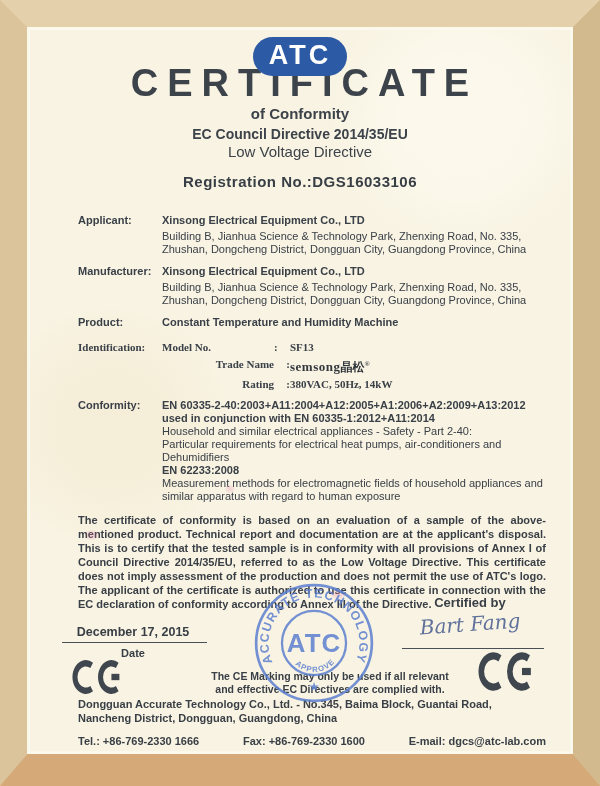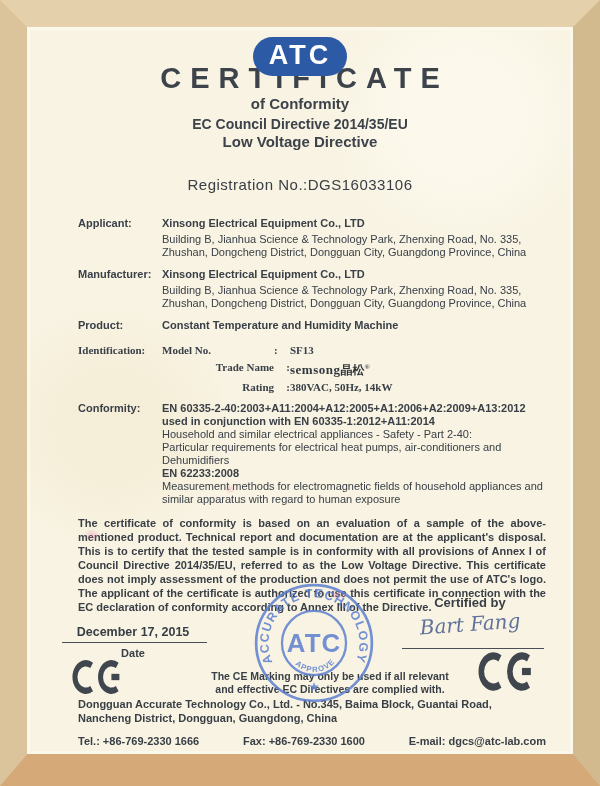--- a/index.html
+++ b/index.html
@@ -34,27 +34,27 @@
   .logo-pill{
     display:inline-block;position:relative;z-index:2;
     margin-top:7px;padding:3px 16px 5px 16px;
     background:#2d5aa5;border-radius:21px;
   }
   .logo-pill span{
     color:#ffffff;font-size:27px;font-weight:bold;letter-spacing:3px;
   }
   .cert-title{
     position:relative;z-index:1;margin:-14px 0 0 0;
-    font-size:29px;font-weight:bold;letter-spacing:9px;padding-left:9px;
+    font-size:38px;font-weight:bold;letter-spacing:9px;padding-left:9px;
     color:#3d434a;
   }
   .sub1{font-size:15px;font-weight:bold;color:#3d434a;}
   .sub2{margin-top:4px;font-size:14px;font-weight:bold;color:#3d434a;}
-  .sub3{margin-top:1px;font-size:15px;font-weight:bold;color:#3d434a;}
-  .reg{margin-top:26px;font-size:15px;font-weight:normal;letter-spacing:0.5px;color:#383e45;}
+  .sub3{margin-top:1px;font-size:15px;font-weight:normal;color:#3d434a;}
+  .reg{margin-top:13px;font-size:15px;font-weight:bold;letter-spacing:0.5px;color:#383e45;}
   
   .fields{margin-top:24px;padding:0 24px 0 48px;}
   .frow{display:flex;font-size:11px;line-height:13px;}
   .flabel{width:84px;flex:none;font-weight:bold;}
   .fvalue{flex:1;}
   .bold{font-weight:bold;}
   .name-line{font-weight:bold;margin-bottom:3px;}
   .mt9{margin-top:9px;} .mt12{margin-top:12px;font-family:Liberation Serif, serif;} .mt8{margin-top:8px;}
   .subrow{display:flex;}
   .subrow + .subrow{margin-top:4px;text-align:right;}

